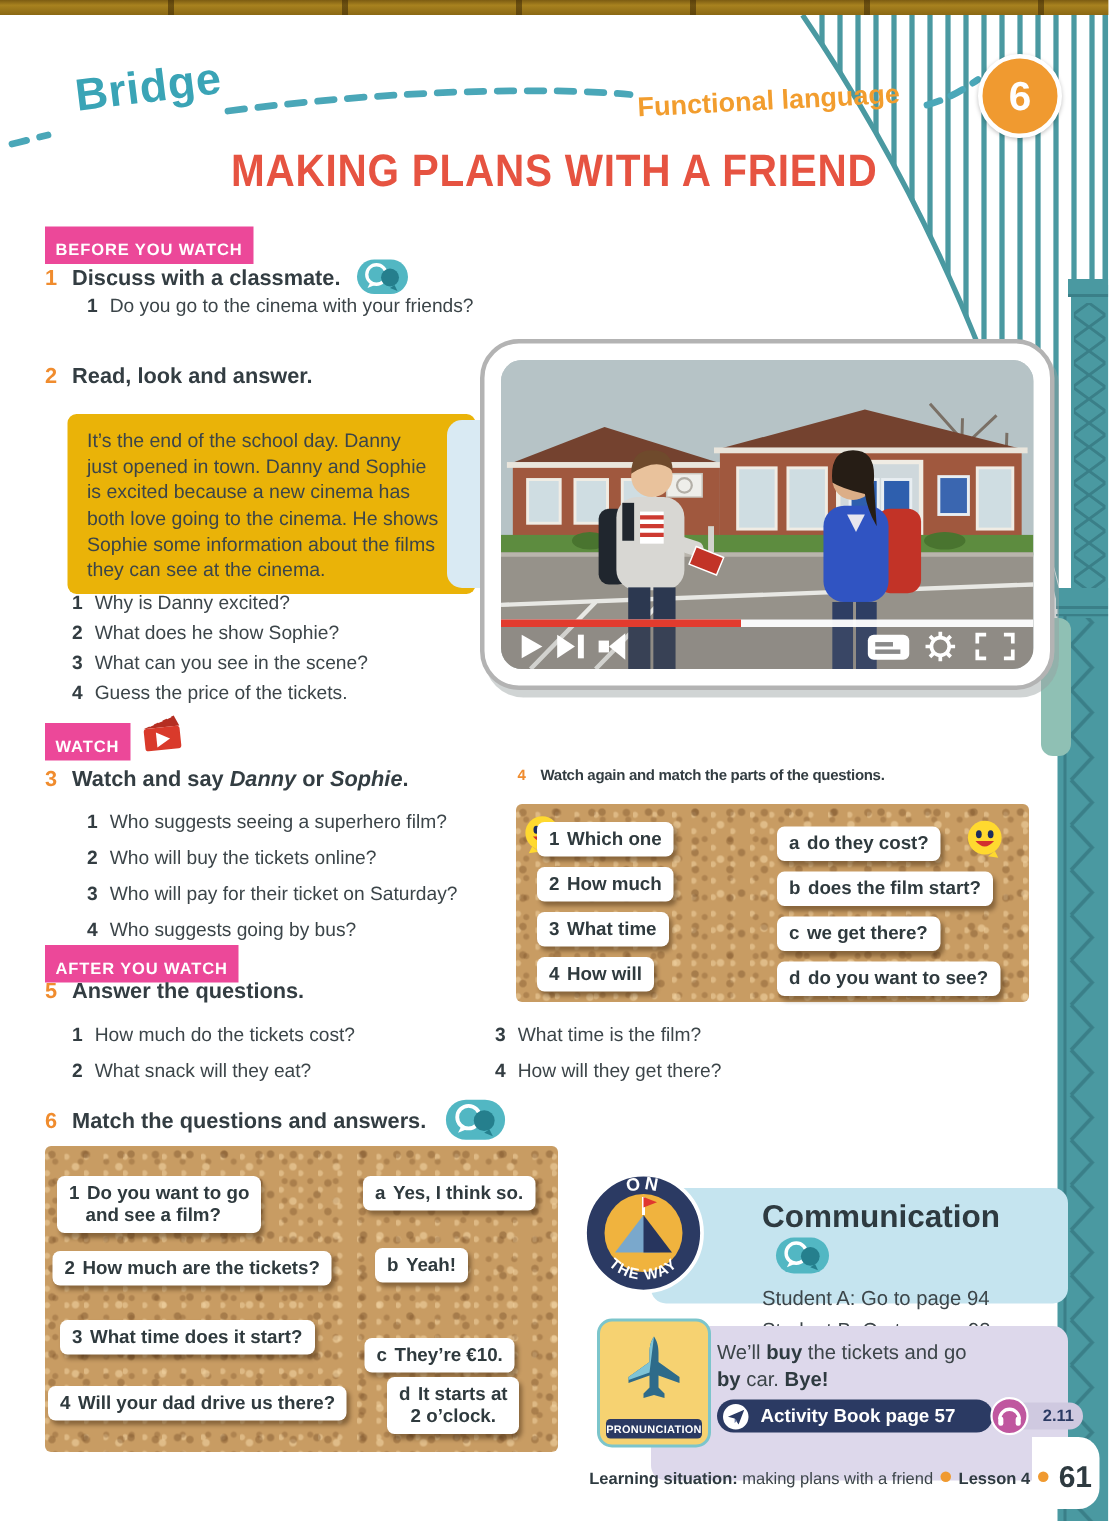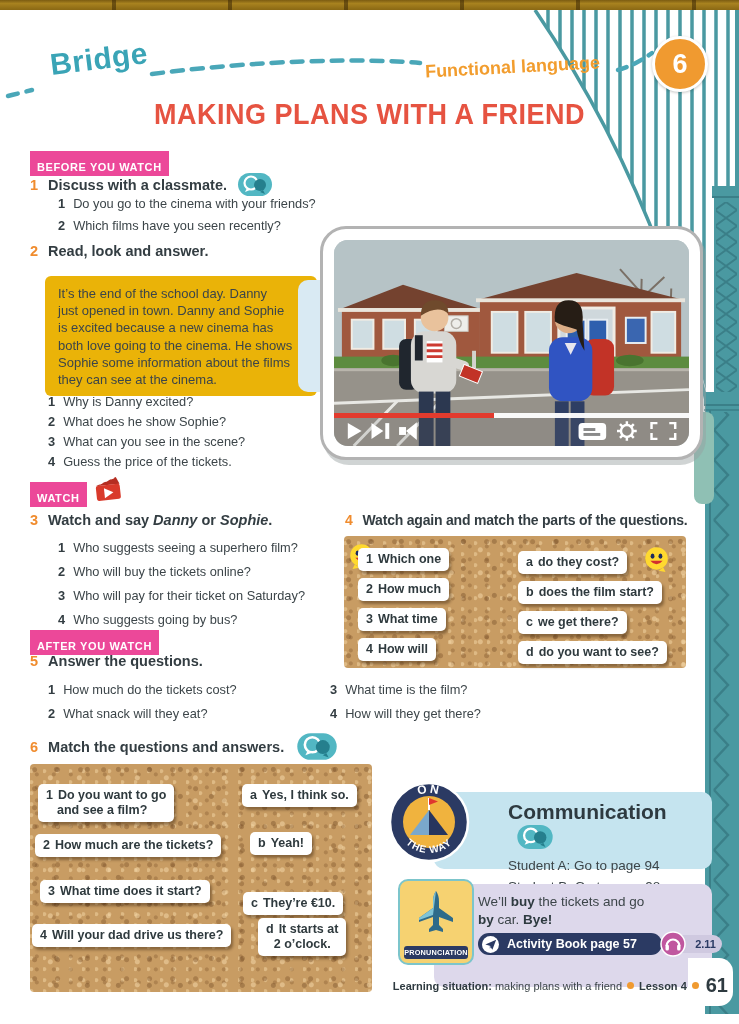--- a/index.html
+++ b/index.html
@@ -145,21 +145,20 @@
     <svg width="36" height="25" viewBox="0 0 36 25" style="vertical-align:-7px;margin-left:6px">
       <rect x="1" y="1" width="34" height="23" rx="11.5" fill="#52b7c3"></rect>
       <circle cx="14" cy="11" r="6.5" fill="none" stroke="#fff" stroke-width="2.2"></circle>
       <path d="M10,16 l-2,4 l5,-2 Z" fill="#fff"></path>
       <circle cx="23" cy="13" r="6" fill="#257f8d"></circle>
       <path d="M26,18 l2,4 l-5,-2 Z" fill="#257f8d"></path>
     </svg>
   </div>
   <div class="abs" style="left:58px;top:196px">
     <div class="it irow"><b>1</b><span>Do you go to the cinema with your friends?</span></div>
-    <div class="it irow"><b>2</b><span>Which films have you seen recently?</span></div>
   </div>
 
   <div class="abs ex-head" style="left:30px;top:243px">
     <span class="ex-num">2</span><span>Read, look and answer.</span>
   </div>
   <div class="abs read-box" style="left:45px;top:276px;width:249px">
     <div>It’s the end of the school day. Danny</div>
     <div>just opened in town. Danny and Sophie</div>
     <div>is excited because a new cinema has</div>
     <div>both love going to the cinema. He shows</div>
@@ -276,21 +275,21 @@
   <div class="abs ex-head" style="left:30px;top:512px">
     <span class="ex-num">3</span><span>Watch and say </span><span class="i">Danny</span><span> or </span><span class="i">Sophie</span><span>.</span>
   </div>
   <div class="abs" style="left:58px;top:540px">
     <div class="it" style="height:24px"><b>1</b><span>Who suggests seeing a superhero film?</span></div>
     <div class="it" style="height:24px"><b>2</b><span>Who will buy the tickets online?</span></div>
     <div class="it" style="height:24px"><b>3</b><span>Who will pay for their ticket on Saturday?</span></div>
     <div class="it" style="height:24px"><b>4</b><span>Who suggests going by bus?</span></div>
   </div>
 
-  <div class="abs ex-head" style="left:345px;top:512px;font-size:14px;letter-spacing:-0.2px">
+  <div class="abs ex-head" style="left:345px;top:512px;font-size:10px;letter-spacing:-0.2px">
     <span class="ex-num">4</span><span>Watch again and match the parts of the questions.</span>
   </div>
   <div class="abs cork" style="left:344px;top:536px;width:342px;height:132px">
     <svg class="abs" style="left:4px;top:7px" width="27" height="27" viewBox="0 0 24 24">
       <circle cx="12" cy="11" r="10" fill="#ffd92f"></circle>
         <path d="M6,19 l-2,4 l6,-1 Z" fill="#ffd92f"></path>
       <ellipse cx="8.5" cy="9" rx="1.7" ry="2.4" fill="#1c2b5e"></ellipse>
         <ellipse cx="15.5" cy="9" rx="1.7" ry="2.4" fill="#1c2b5e"></ellipse>
       <path d="M6.5,13 Q12,19.5 17.5,13 Z" fill="#d22f2f"></path>
     </svg>
@@ -328,21 +327,21 @@
     <span class="ex-num">6</span><span>Match the questions and answers.</span>
     <svg width="42" height="29" viewBox="0 0 36 25" style="vertical-align:-9px;margin-left:8px">
       <rect x="1" y="1" width="34" height="23" rx="11.5" fill="#52b7c3"></rect>
       <circle cx="14" cy="11" r="6.5" fill="none" stroke="#fff" stroke-width="2.2"></circle>
       <path d="M10,16 l-2,4 l5,-2 Z" fill="#fff"></path>
       <circle cx="23" cy="13" r="6" fill="#257f8d"></circle>
       <path d="M26,18 l2,4 l-5,-2 Z" fill="#257f8d"></path>
     </svg>
   </div>
 
-  <div class="abs cork" style="left:30px;top:764px;width:342px;height:228px">
+  <div class="abs cork" style="left:30px;top:764px;width:342px;height:204px">
     <div class="chip" style="left:8px;top:20px"><b>1</b><span>Do you want to go</span><br><span style="margin-left:11px">and see a film?</span></div>
     <div class="chip" style="left:5px;top:70px"><b>2</b><span>How much are the tickets?</span></div>
     <div class="chip" style="left:10px;top:116px"><b>3</b><span>What time does it start?</span></div>
     <div class="chip" style="left:2px;top:160px"><b>4</b><span>Will your dad drive us there?</span></div>
     <div class="chip" style="left:212px;top:20px"><b>a</b><span>Yes, I think so.</span></div>
     <div class="chip" style="left:220px;top:68px"><b>b</b><span>Yeah!</span></div>
     <div class="chip" style="left:213px;top:128px"><b>c</b><span>They’re €10.</span></div>
     <div class="chip" style="left:228px;top:154px;text-align:center"><b>d</b><span>It starts at</span><br><span>2 o’clock.</span></div>
   </div>
 

